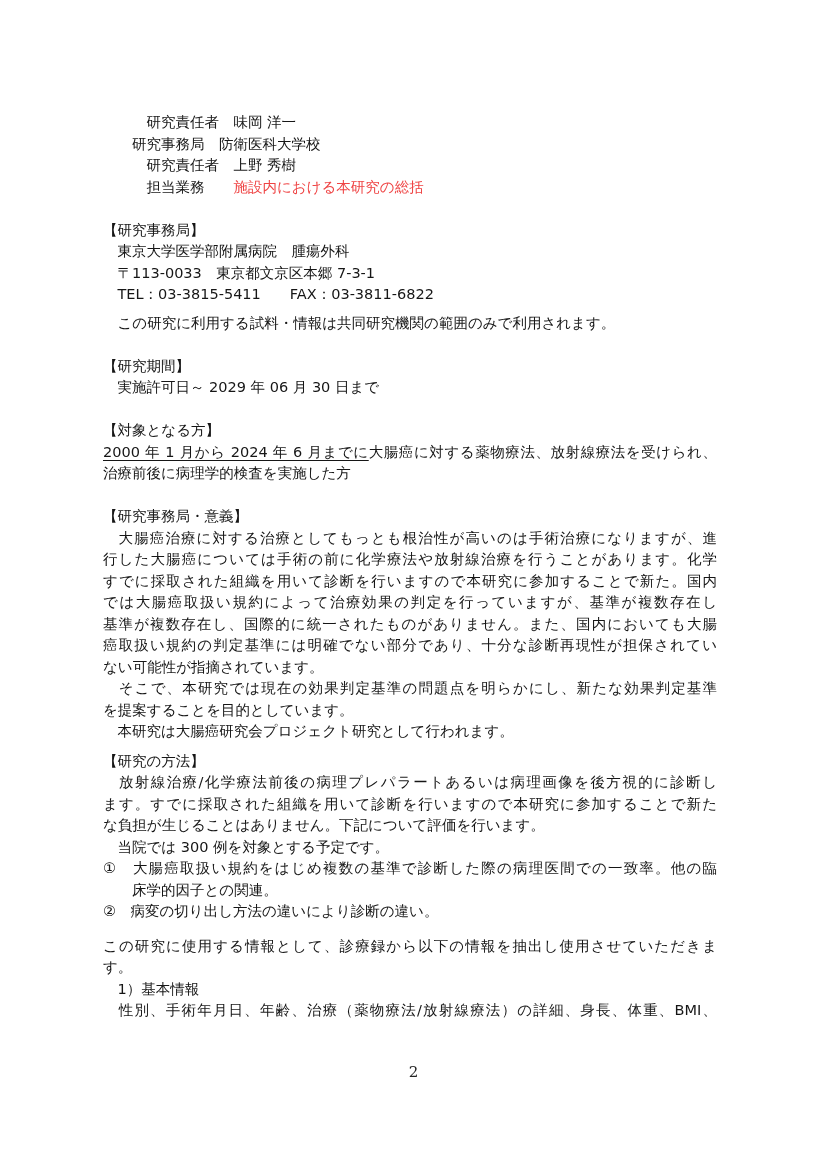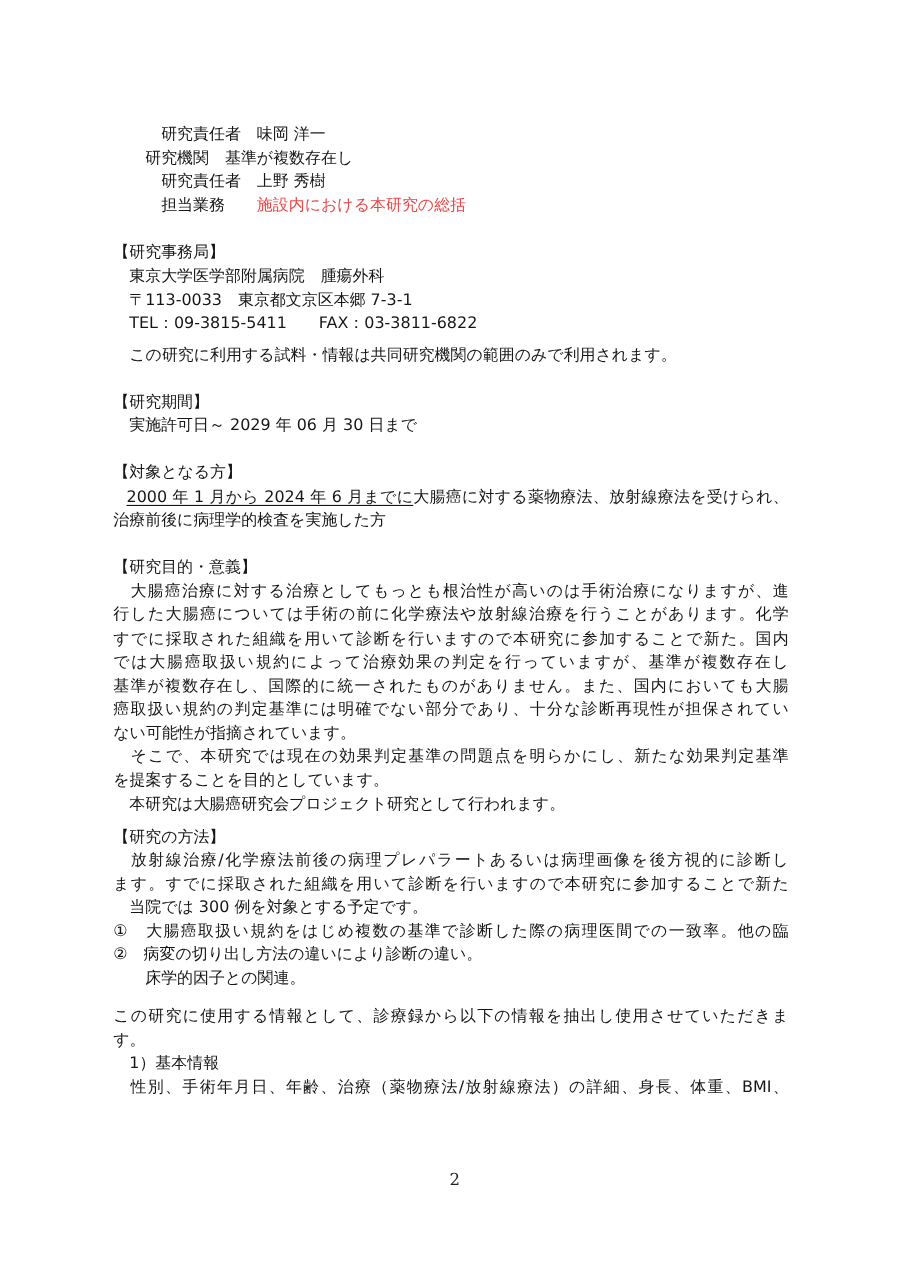--- a/index.html
+++ b/index.html
@@ -31,89 +31,89 @@
   .gap-md { height: 8px; }
   .gap-sm { height: 13px; }
   .mincho {
     font-family: "DejaVu Serif", serif;
     color: #ef4444;
   }
   .u {
     text-decoration: underline;
     text-underline-offset: 3px;
     text-decoration-thickness: 1px;
-    margin-left: 12px;
   }
   .footer {
     position: absolute;
     left: 0;
     width: 827px;
     top: 1062px;
     text-align: center;
     font-family: "DejaVu Serif", serif;
     font-size: 15px;
     color: #222222;
   }
 </style>
 </head>
 <body>
 
 <div class="page">
   <div class="content">
 
     <div class="line">　　　研究責任者　味岡 洋一</div>
-    <div class="line">　　研究機関　基準が複数存在し</div>
+    <div class="line">　　研究事務局　防衛医科大学校</div>
     <div class="line">　　　研究責任者　上野 秀樹</div>
     <div class="line"><span>　　　担当業務　　</span><span class="mincho">施設内における本研究の総括</span></div>
 
     <div class="gap"></div>
 
     <div class="line">【研究事務局】</div>
     <div class="line">　東京大学医学部附属病院　腫瘍外科</div>
     <div class="line">　〒113-0033　東京都文京区本郷 7-3-1</div>
-    <div class="line">　TEL：09-3815-5411　　FAX：03-3811-6822</div>
+    <div class="line">　TEL：03-3815-5411　　FAX：03-3811-6822</div>
 
     <div class="gap-xs"></div>
 
     <div class="line">　この研究に利用する試料・情報は共同研究機関の範囲のみで利用されます。</div>
 
     <div class="gap"></div>
 
     <div class="line">【研究期間】</div>
     <div class="line">　実施許可日～ 2029 年 06 月 30 日まで</div>
 
     <div class="gap"></div>
 
     <div class="line">【対象となる方】</div>
     <div class="line fill"><span class="u">2000 年 1 月から 2024 年 6 月までに</span><span>大腸癌に対する薬物療法、放射線療法を受けられ、</span></div>
     <div class="line">治療前後に病理学的検査を実施した方</div>
 
     <div class="gap"></div>
 
-    <div class="line">【研究目的・意義】</div>
+    <div class="line">【研究事務局・意義】</div>
     <div class="line fill">　大腸癌治療に対する治療としてもっとも根治性が高いのは手術治療になりますが、進</div>
     <div class="line fill">行した大腸癌については手術の前に化学療法や放射線治療を行うことがあります。化学</div>
     <div class="line fill">すでに採取された組織を用いて診断を行いますので本研究に参加することで新た。国内</div>
     <div class="line fill">では大腸癌取扱い規約によって治療効果の判定を行っていますが、基準が複数存在し</div>
     <div class="line fill">基準が複数存在し、国際的に統一されたものがありません。また、国内においても大腸</div>
     <div class="line fill">癌取扱い規約の判定基準には明確でない部分であり、十分な診断再現性が担保されてい</div>
     <div class="line">ない可能性が指摘されています。</div>
     <div class="line fill">　そこで、本研究では現在の効果判定基準の問題点を明らかにし、新たな効果判定基準</div>
     <div class="line">を提案することを目的としています。</div>
     <div class="line">　本研究は大腸癌研究会プロジェクト研究として行われます。</div>
 
     <div class="gap-md"></div>
 
     <div class="line">【研究の方法】</div>
     <div class="line fill">　放射線治療/化学療法前後の病理プレパラートあるいは病理画像を後方視的に診断し</div>
     <div class="line fill">ます。すでに採取された組織を用いて診断を行いますので本研究に参加することで新た</div>
+    <div class="line">な負担が生じることはありません。下記について評価を行います。</div>
     <div class="line">　当院では 300 例を対象とする予定です。</div>
     <div class="line fill">①　大腸癌取扱い規約をはじめ複数の基準で診断した際の病理医間での一致率。他の臨</div>
+    <div class="line">　　床学的因子との関連。</div>
     <div class="line">②　病変の切り出し方法の違いにより診断の違い。</div>
-    <div class="line">　　床学的因子との関連。</div>
 
     <div class="gap-sm"></div>
 
     <div class="line fill">この研究に使用する情報として、診療録から以下の情報を抽出し使用させていただきま</div>
     <div class="line">す。</div>
     <div class="line">　1）基本情報</div>
     <div class="line fill">　性別、手術年月日、年齢、治療（薬物療法/放射線療法）の詳細、身長、体重、BMI、</div>
 
   </div>
 

